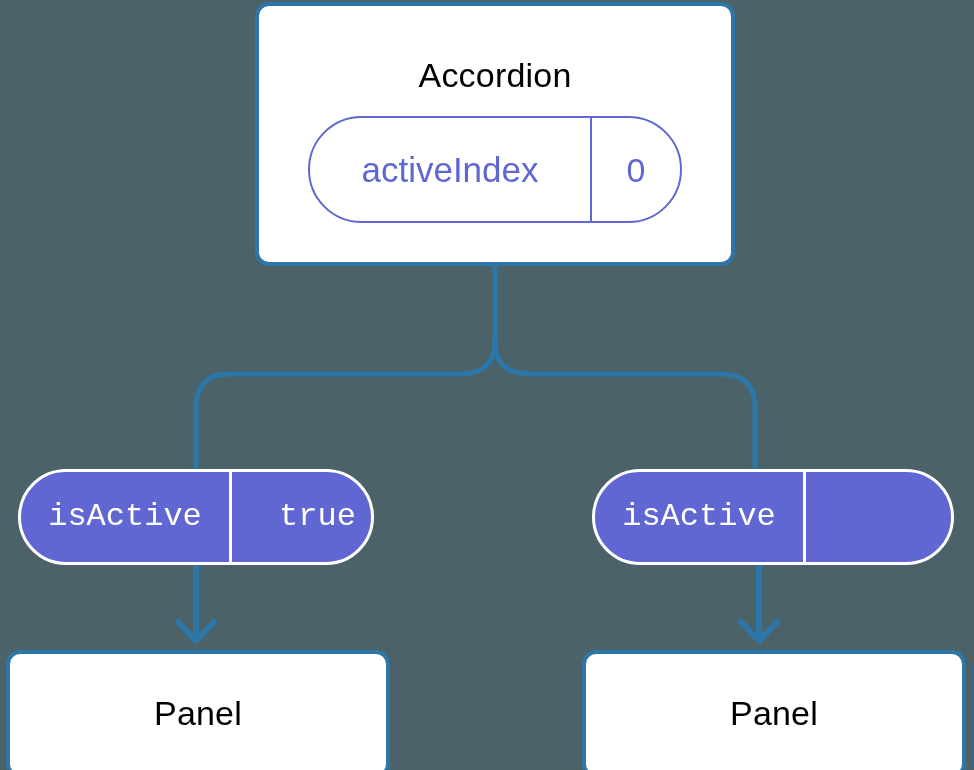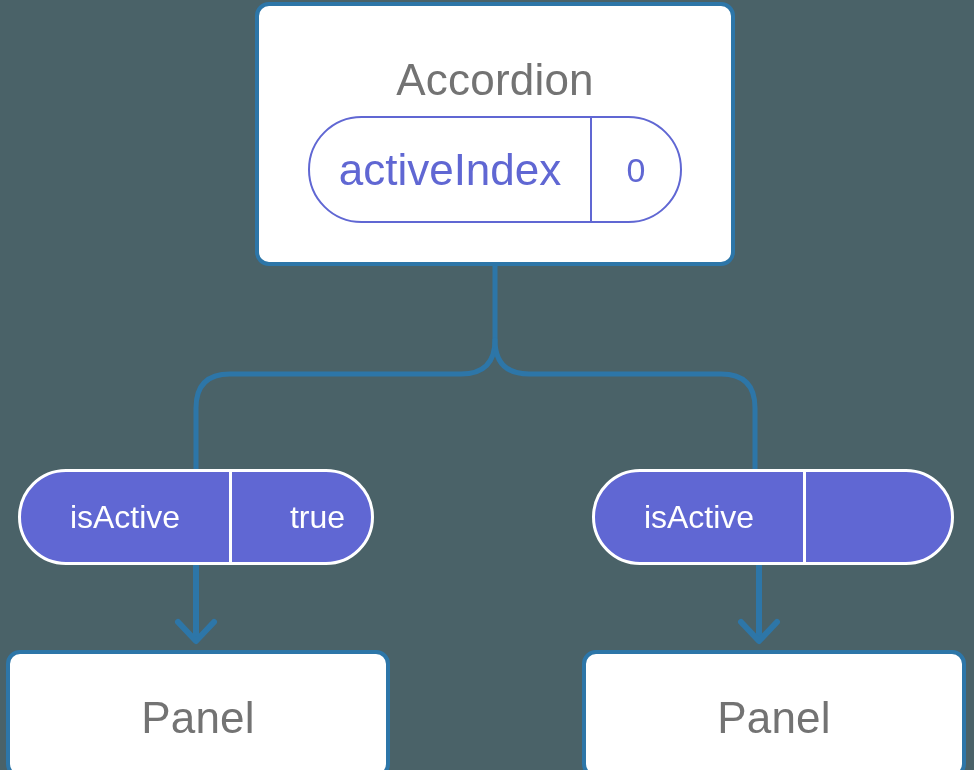--- a/index.html
+++ b/index.html
@@ -36,22 +36,22 @@
     box-sizing: border-box;
     background: #ffffff;
     border: 4px solid #2d76a8;
     border-radius: 14px;
     display: flex;
     flex-direction: column;
     align-items: center;
   }
 
   .box-title {
-    color: #737373;
-    font-size: 44px;
+    color: #000000;
+    font-size: 34px;
     line-height: 1;
     letter-spacing: 0.2px;
     white-space: nowrap;
   }
 
   
   #accordion-box {
     left: 255px;
     top: 2px;
     width: 480px;
@@ -97,34 +97,35 @@
     left: 308px;
     top: 116px;
     width: 374px;
     height: 107px;
     border: 2px solid #6067d3;
     background: #ffffff;
   }
   #accordion-state-pill .pill-key {
     width: 282px;
     color: #6067d3;
-    font-size: 44px;
+    font-size: 35px;
     border-right: 2px solid #6067d3;
   }
   #accordion-state-pill .pill-value {
     flex: 1;
     color: #6067d3;
     font-size: 34px;
   }
 
   
   .state-pill.filled {
     background: #6067d3;
     border: 3px solid #ffffff;
     height: 96px;
+    font-family: Liberation Mono, monospace;
   }
   .state-pill.filled .pill-key {
     color: #ffffff;
     font-size: 32px;
     border-right: 3px solid #ffffff;
   }
   .state-pill.filled .pill-value {
     color: #ffffff;
     font-size: 32px;
     flex: 1;

